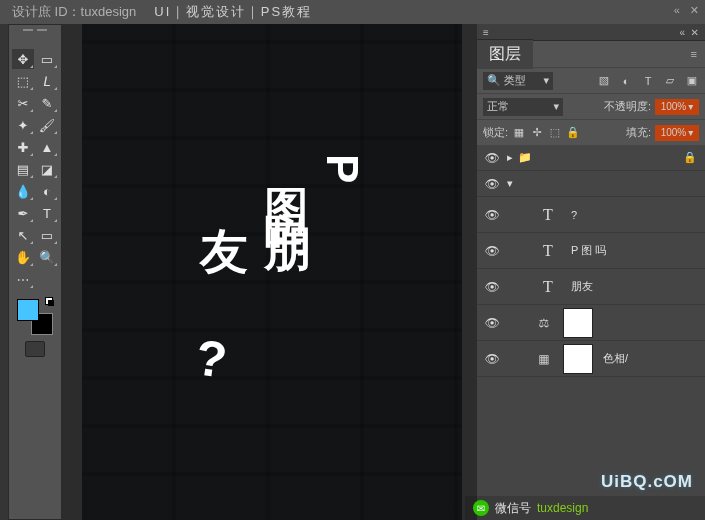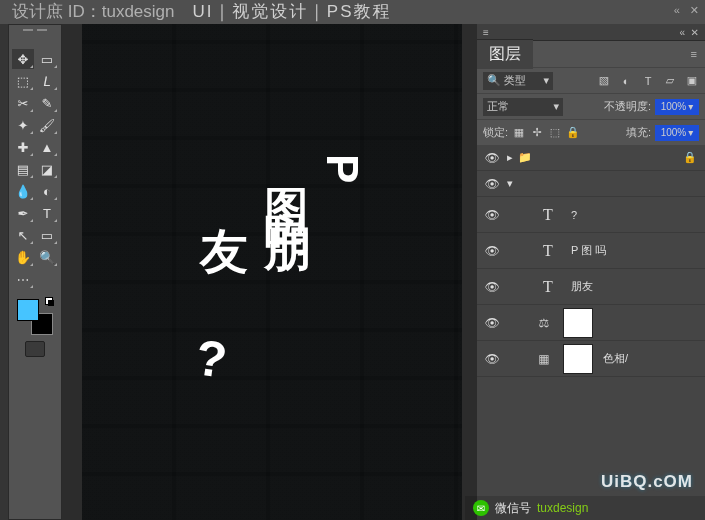--- a/index.html
+++ b/index.html
@@ -1,17 +1,17 @@
 <!DOCTYPE html>
 <html><head>
 <meta charset="utf-8">
 <style>
   * { box-sizing: border-box; margin: 0; padding: 0; font-family: "Microsoft YaHei", sans-serif; }
   body { width: 705px; height: 520px; background: #4f4f4f; overflow: hidden; position: relative; }
-  .topbar { height: 24px; display: flex; padding: 0 12px; color: #b0b0b0; font-size: 17px; gap: 18px; }
+  .topbar { height: 24px; display: flex; align-items: center; padding: 0 12px; color: #b0b0b0; font-size: 13px; gap: 18px; }
   .topbar .title2 { color: #d0d0d0; letter-spacing: 2px; }
   .main { display: flex; height: 496px; }
   .tool-dock { width: 8px; background: #353535; }
   .toolbox { width: 54px; background: #535353; border: 1px solid #2a2a2a; padding: 4px 0; display: flex; flex-direction: column; align-items: center; }
   .tool-tabs { height: 14px; width: 100%; display: flex; justify-content: center; gap: 4px; margin-bottom: 4px; }
   .tool-tabs span { width: 10px; height: 2px; background: #888; }
   .tools-grid { display: grid; grid-template-columns: 22px 22px; gap: 2px; padding: 2px; }
   .tool { width: 22px; height: 20px; display: flex; align-items: center; justify-content: center; color: #e0e0e0; font-size: 13px; cursor: pointer; position: relative; }
   .tool.selected { background: #3a3a3a; }
   .tool .corner { position: absolute; right: 1px; bottom: 1px; width: 0; height: 0; border-right: 3px solid #aaa; border-top: 3px solid transparent; }
@@ -36,21 +36,21 @@
 
   .right { width: 228px; background: #3f3f3f; display: flex; flex-direction: column; }
   .right-header { height: 16px; display:flex; justify-content: space-between; align-items:center; padding: 0 6px; color:#bbb; font-size:10px; }
   .panel { background: #535353; border-top: 1px solid #2a2a2a; }
   .panel-tab { height: 26px; display: flex; align-items: center; }
   .tab-active { background: #424242; color: #e6e6e6; font-size: 16px; padding: 4px 12px; border-top: 1px solid #2a2a2a; }
   .panel-row { height: 26px; display:flex; align-items:center; gap:4px; padding:0 6px; border-top:1px solid #444; font-size:11px; color:#ccc; }
   .filter-select { flex: 0 0 70px; height: 18px; background:#3a3a3a; display:flex; align-items:center; padding:0 4px; gap:3px; }
   .filter-icons { display:flex; gap:8px; margin-left:auto; }
   .mini-ic { width:14px; height:14px; display:flex; align-items:center; justify-content:center; color:#ccc; }
-  .input-pct { width: 44px; height: 16px; background:#1d4ed8; color:#ccc; font-size:10px; display:flex; align-items:center; justify-content:center; gap:2px; }
+  .input-pct { width: 44px; height: 16px; background:#c2410c; color:#ccc; font-size:10px; display:flex; align-items:center; justify-content:center; gap:2px; }
 
   .layers { background: #454545; flex: 1; overflow: hidden; }
   .layer-row { height: 36px; display:flex; align-items:center; border-bottom: 1px solid #3a3a3a; font-size: 11px; color:#ddd; }
   .layer-row.group { height: 26px; }
   .vis { width: 30px; display:flex; justify-content:center; color:#ddd; font-size:12px; }
   .indent { width: 28px; }
   .layer-thumb { width: 26px; height: 26px; display:flex; align-items:center; justify-content:center; margin-right: 10px; }
   .layer-thumb.text { color:#ddd; font-size: 16px; font-family: Georgia, serif; }
   .layer-thumb.adj { width:18px; height:18px; color:#ccc; font-size:12px; }
   .layer-thumb.mask { width: 30px; height: 30px; background:#fff; border:1px solid #222; }

